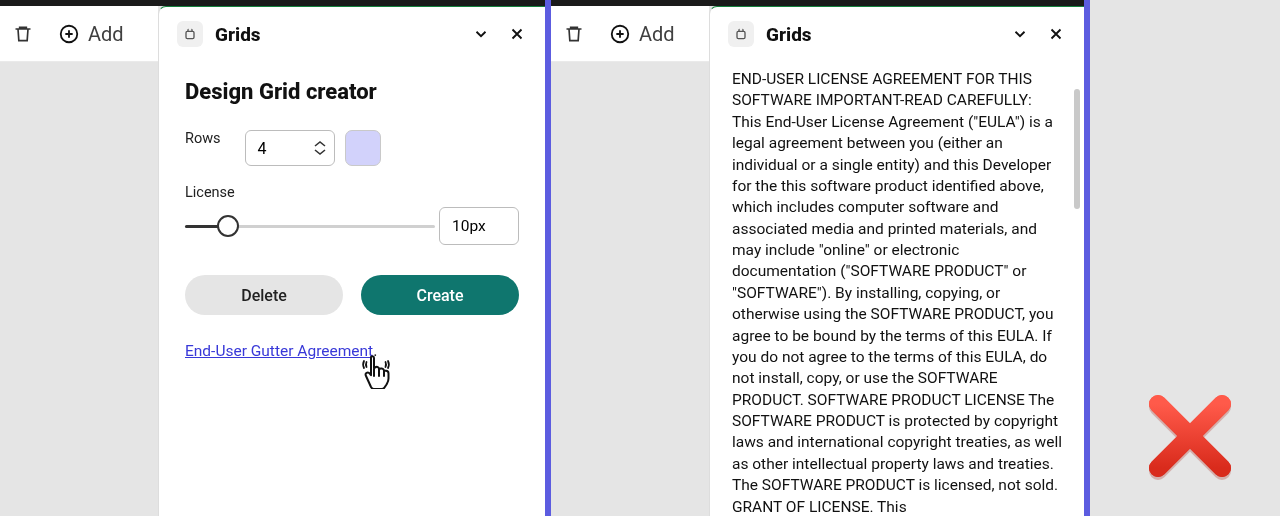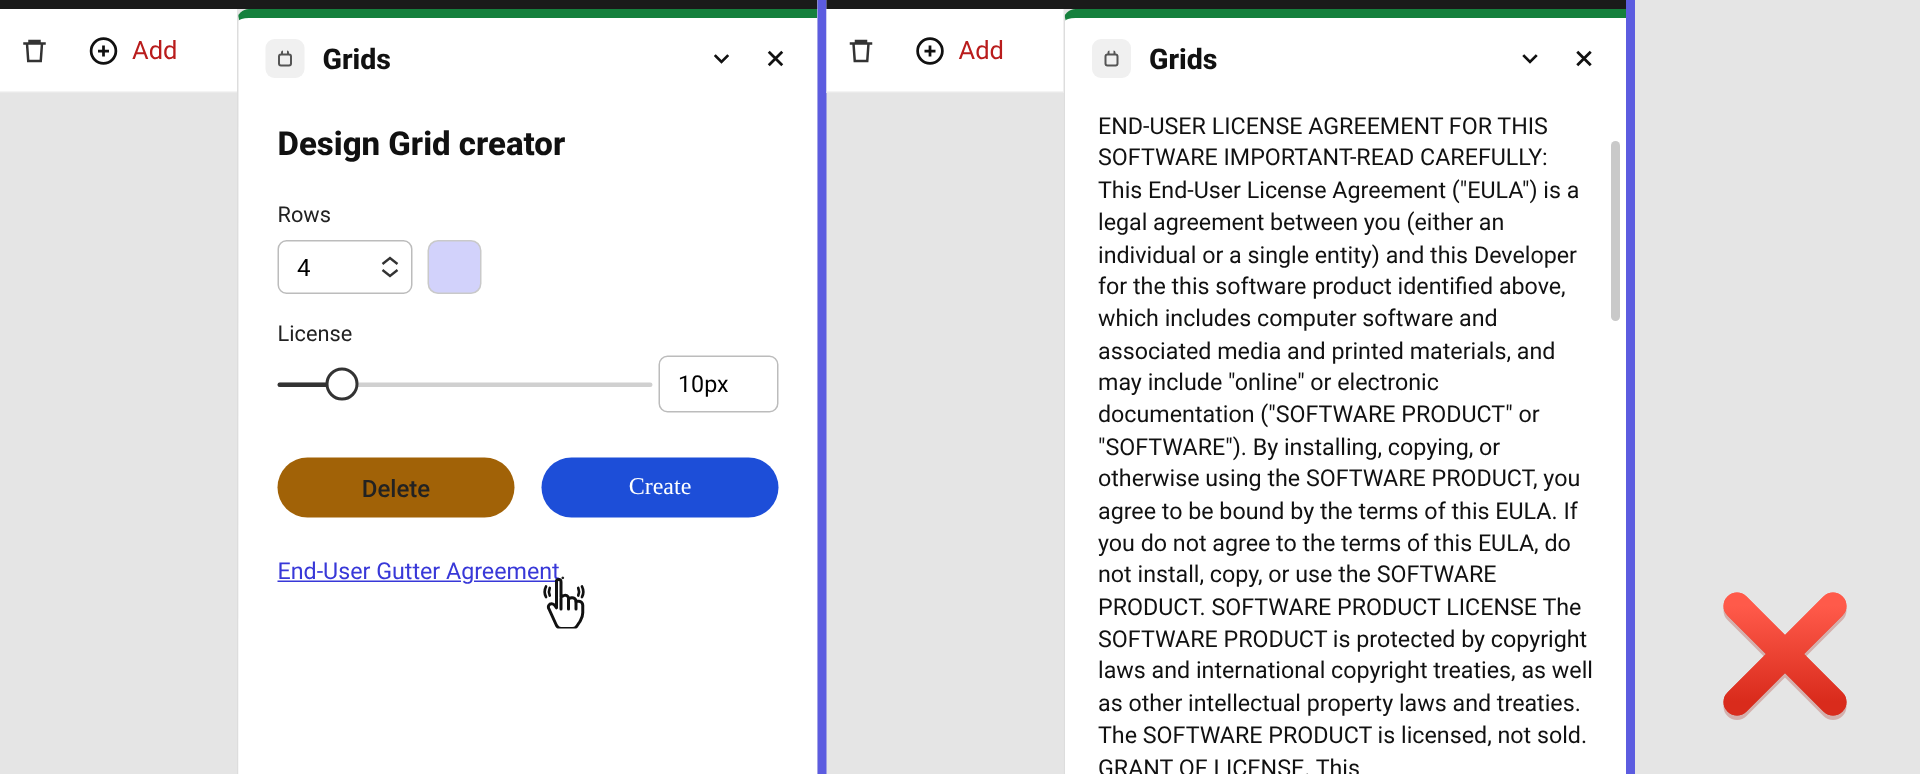--- a/index.html
+++ b/index.html
@@ -39,30 +39,30 @@
     border-bottom: 1px solid #eaeaea;
     width: 158px;
   }
   .toolbar .tb-icon {
     width: 22px; height: 22px;
     color: #333;
     display: inline-flex; align-items:center; justify-content:center;
     margin-right: 24px;
   }
   .add-group { display:flex; align-items:center; gap:8px; }
-  .add-label { font-size: 17px; color:#b91c1c; }
+  .add-label { font-size: 20px; color:#404040; }
   .panel-card {
     position: absolute;
     top: 6px;
     left: 158px;
     right: 0;
     bottom: 0;
     background: #fff;
     border-left: 1px solid #ddd;
-    border-top: 6px solid #15803d;
+    border-top: 1px solid #15803d;
     border-radius: 8px 0 0 0;
     padding: 0;
     overflow: hidden;
     display:flex;
     flex-direction:column;
   }
   .panel-header {
     display:flex;
     align-items:center;
     padding: 14px 18px 10px 18px;
@@ -74,21 +74,21 @@
     border-radius: 6px;
     display:flex; align-items:center; justify-content:center;
     color:#555;
   }
   .panel-title { font-weight: 800; font-size: 19px; color:#111; flex:1; }
   .hdr-actions { margin-left:auto; display:flex; gap:16px; align-items:center; }
   .hdr-btn { width:20px; height:20px; display:flex; align-items:center; justify-content:center; color:#222; cursor:pointer; }
   .panel-body { padding: 22px 26px 0 26px; overflow:auto; flex:1; }
   .big-title { font-size: 22px; font-weight: 800; color:#111; margin-bottom: 26px; }
   .form-row { display:flex; gap:28px; margin-bottom: 18px; }
-  .form-col { display:flex; flex-direction:column; gap:8px; }
+  .form-col { display:flex; gap:24px; }
   .form-label { font-size: 14.5px; color:#222; }
   .num-wrap { display:flex; align-items:center; gap:10px; }
   .num-input {
     width: 90px; height: 36px;
     border: 1px solid #bcbcbc; border-radius: 6px;
     display:flex; align-items:center;
     padding: 0 8px 0 12px;
     font-size: 16px;
     background:#fff;
   }
@@ -116,22 +116,22 @@
   .gutter-box {
     width: 80px; height:38px; border:1px solid #bcbcbc; border-radius:6px;
     display:flex; align-items:center; padding:0 12px; font-size:15.5px;
   }
   .btn-row { display:flex; gap:18px; margin-bottom: 26px;}
   .btn {
     flex:1; height:40px; border-radius:20px;
     display:flex; align-items:center; justify-content:center;
     font-size:16px; font-weight:500; cursor:pointer;
   }
-  .btn.secondary { background:#a16207; color:#222; }
-  .btn.primary { background:#1d4ed8; color:#fff;font-family:Liberation Serif, serif; }
+  .btn.secondary { background:#e5e5e5; color:#222; }
+  .btn.primary { background:#0f766e; color:#fff; }
   .eula-link {
     font-size:15.5px;
     color:#3838d8;
     text-decoration: underline;
   }
   .eula-wrap { display:inline-block; position:relative; }
   .eula-dot { color:#222; }
   .cursor {
     position:absolute; left:176px; top:10px;
     pointer-events:none;

